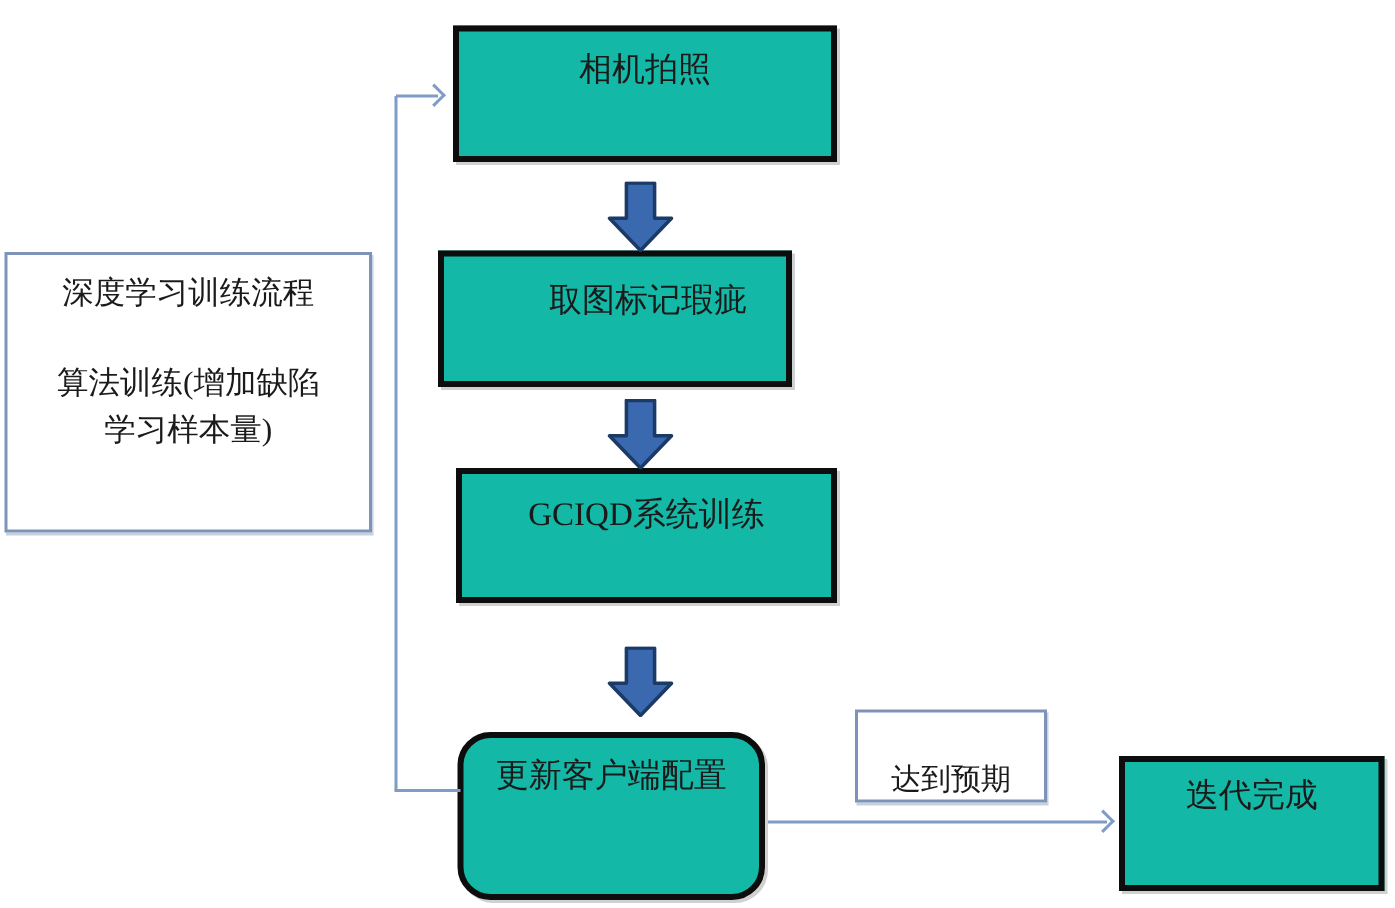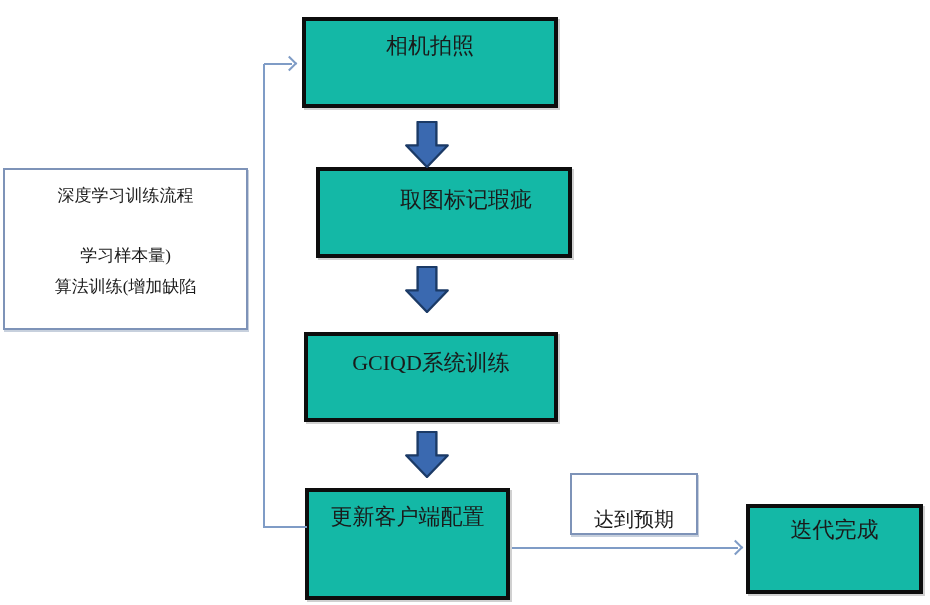--- a/index.html
+++ b/index.html
@@ -24,27 +24,27 @@
   }
   
   .thinbox{
     position:absolute;
     box-sizing:border-box;
     border:2px solid var(--note_box_border);
     background:#ffffff;
     box-shadow:1px 2px 0 rgba(130,150,180,0.45);
     text-align:center;
   }
-  .note{left:3px;top:168px;width:245px;height:162px;font-size:17px;line-height:31px;padding-top:10px;}
+  .note{left:3px;top:168px;width:245px;height:187px;font-size:21px;line-height:31px;padding-top:10px;}
   .note .n1{margin-bottom:29px;}
   .cond{left:570px;top:473px;width:128px;height:62px;font-size:20px;display:flex;align-items:flex-end;justify-content:center;}
   .step1{left:302px;top:17px;width:256px;height:91px;padding-top:8px;}
-  .step2{left:316px;top:167px;width:256px;height:91px;padding-top:12px;padding-left:44px;}
-  .step3{left:304px;top:332px;width:254px;height:90px;padding-top:10px;}
-  .step4{left:305px;top:488px;width:205px;height:112px;padding-top:8px;}
+  .step2{left:292px;top:167px;width:236px;height:91px;padding-top:12px;padding-left:44px;}
+  .step3{left:304px;top:312px;width:254px;height:90px;padding-top:10px;}
+  .step4{left:305px;top:488px;width:205px;height:112px;padding-top:8px;border-radius:22px;}
   .end{left:746px;top:504px;width:177px;height:90px;padding-top:5px;}
   
   .blockarrow{position:absolute;left:404px;width:46px;height:47px;}
   .blockarrow polygon{
     fill:var(--block_arrow_fill);
     stroke:var(--block_arrow_stroke);
     stroke-width:2.5;
     stroke-linejoin:round;
   }
   .a1{top:121px;} .a2{top:266px;} .a3{top:431px;}
@@ -64,22 +64,22 @@
   .chevTop{left:284px;top:58px;}
   .chevRight{left:730px;top:542px;}
 </style>
 </head>
 <body>
 
 <div class="canvas">
 
   <div class="thinbox note">
     <div class="n1">深度学习训练流程</div>
+    <div>算法训练(增加缺陷</div>
     <div>学习样本量)</div>
-    <div>算法训练(增加缺陷</div>
   </div>
 
   <div class="blackbox step1">
     <span>相机拍照</span>
   </div>
   <div class="blackbox step2">
     <span>取图标记瑕疵</span>
   </div>
   <div class="blackbox step3">
     <span>GCIQD系统训练</span>

